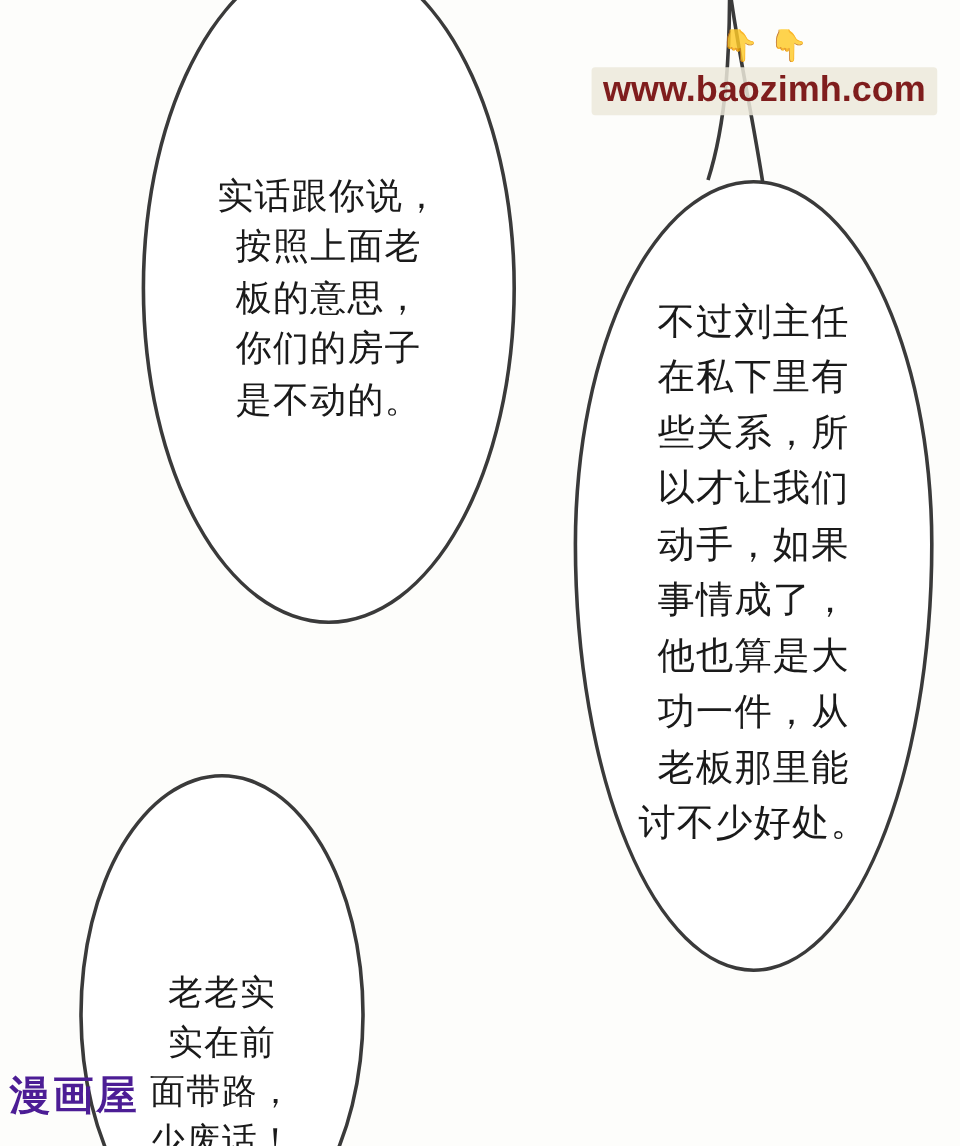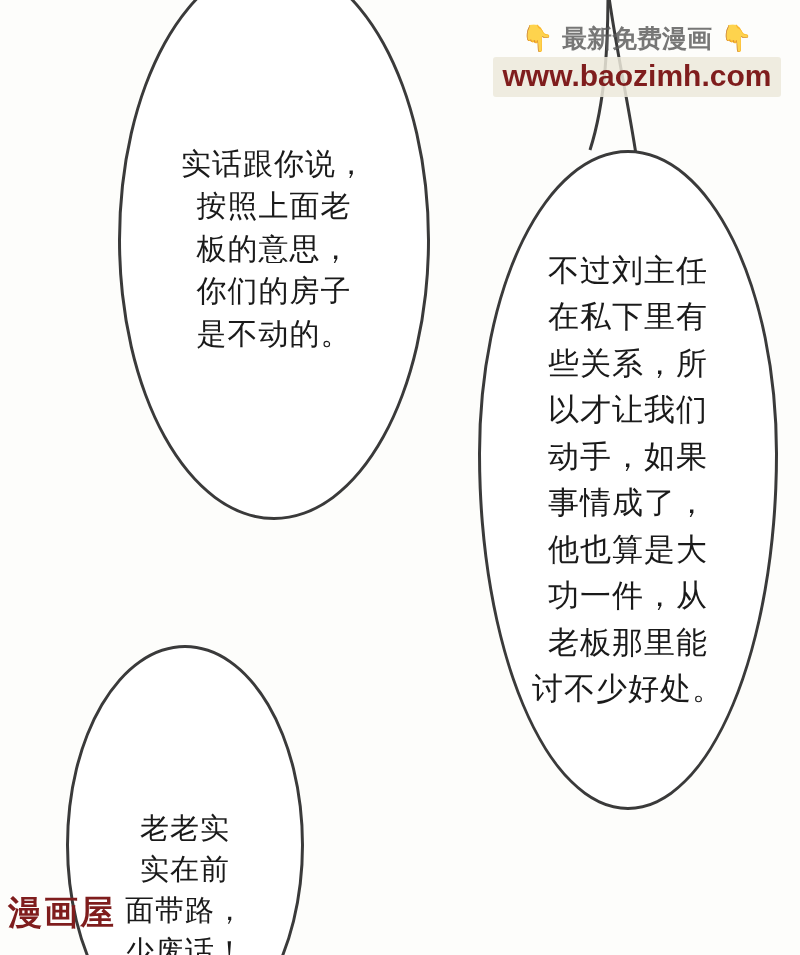--- a/index.html
+++ b/index.html
@@ -54,20 +54,21 @@
   #balloon-2 {
     left: 478px;
     top: 150px;
     width: 300px;
     height: 660px;
     border-radius: 50% 50% 50% 50% / 46% 46% 54% 54%;
   }
   #balloon-2 .txt {
     font-size: 31px;
     line-height: 1.5;
+    font-family: Liberation Mono, monospace;
   }
 
   
   #balloon-3 {
     left: 66px;
     top: 645px;
     width: 238px;
     height: 400px;
     border-radius: 50%;
   }
@@ -121,21 +122,21 @@
     padding: 2px 10px 4px 10px;
     border-radius: 3px;
   }
 
   
   #corner-watermark {
     position: absolute;
     left: 8px;
     top: 890px;
     font-size: 34px;
-    color: #7f1d1d;
+    color: #4c1d95;
     letter-spacing: 2px;
     font-weight: bold;
   }
 </style>
 </head>
 <body>
 
 <div id="page">
 
   <div id="balloon-2-tail">
@@ -169,21 +170,20 @@
   <div class="balloon" id="balloon-3">
     <div class="txt">老老实
 实在前
 面带路，
 少废话！</div>
   </div>
 
   <div id="watermark">
     <div class="wm-row1">
       <span class="hand">👇</span>
-      <span>最新免费漫画</span>
       <span class="hand">👇</span>
     </div>
     <div class="wm-row2">www.baozimh.com</div>
   </div>
 
   <div id="corner-watermark">漫画屋</div>
 
 </div>
 
 </body></html>

